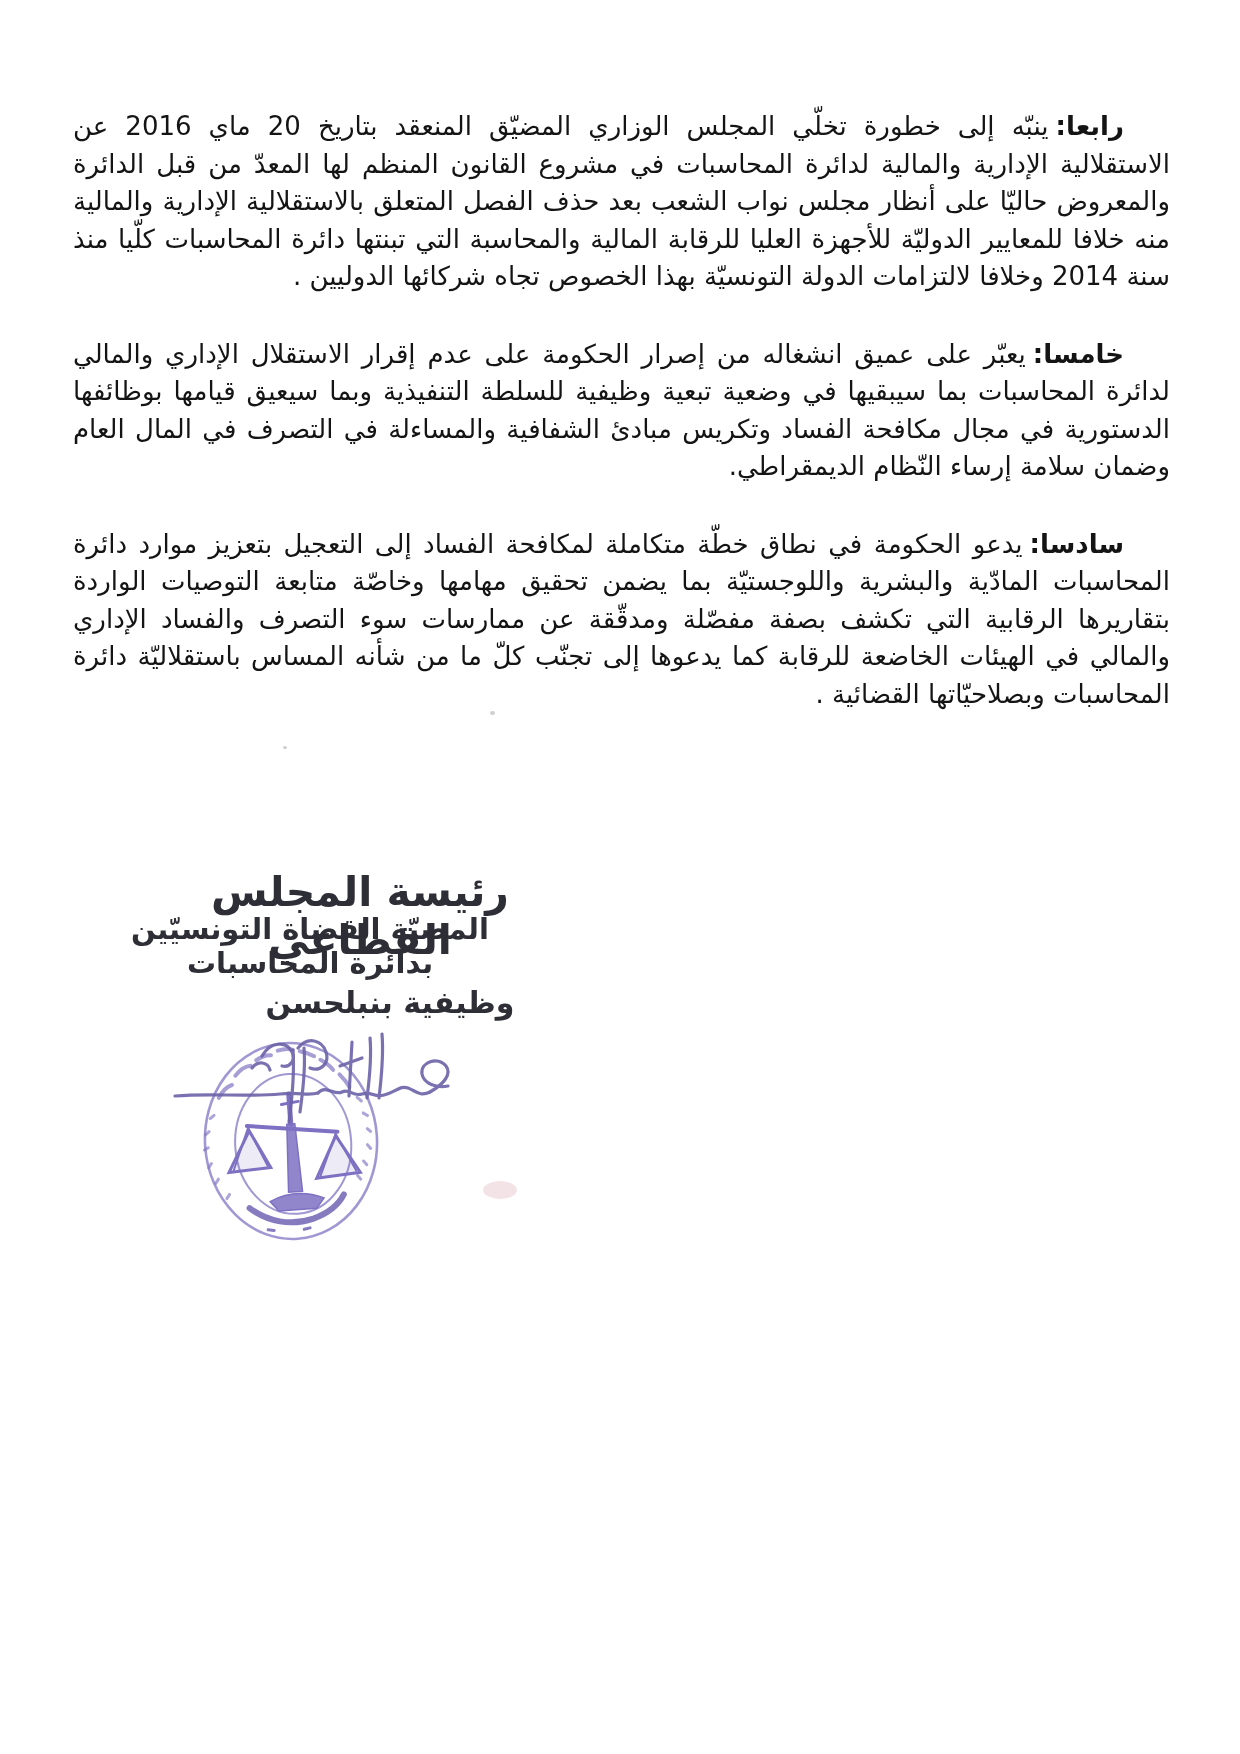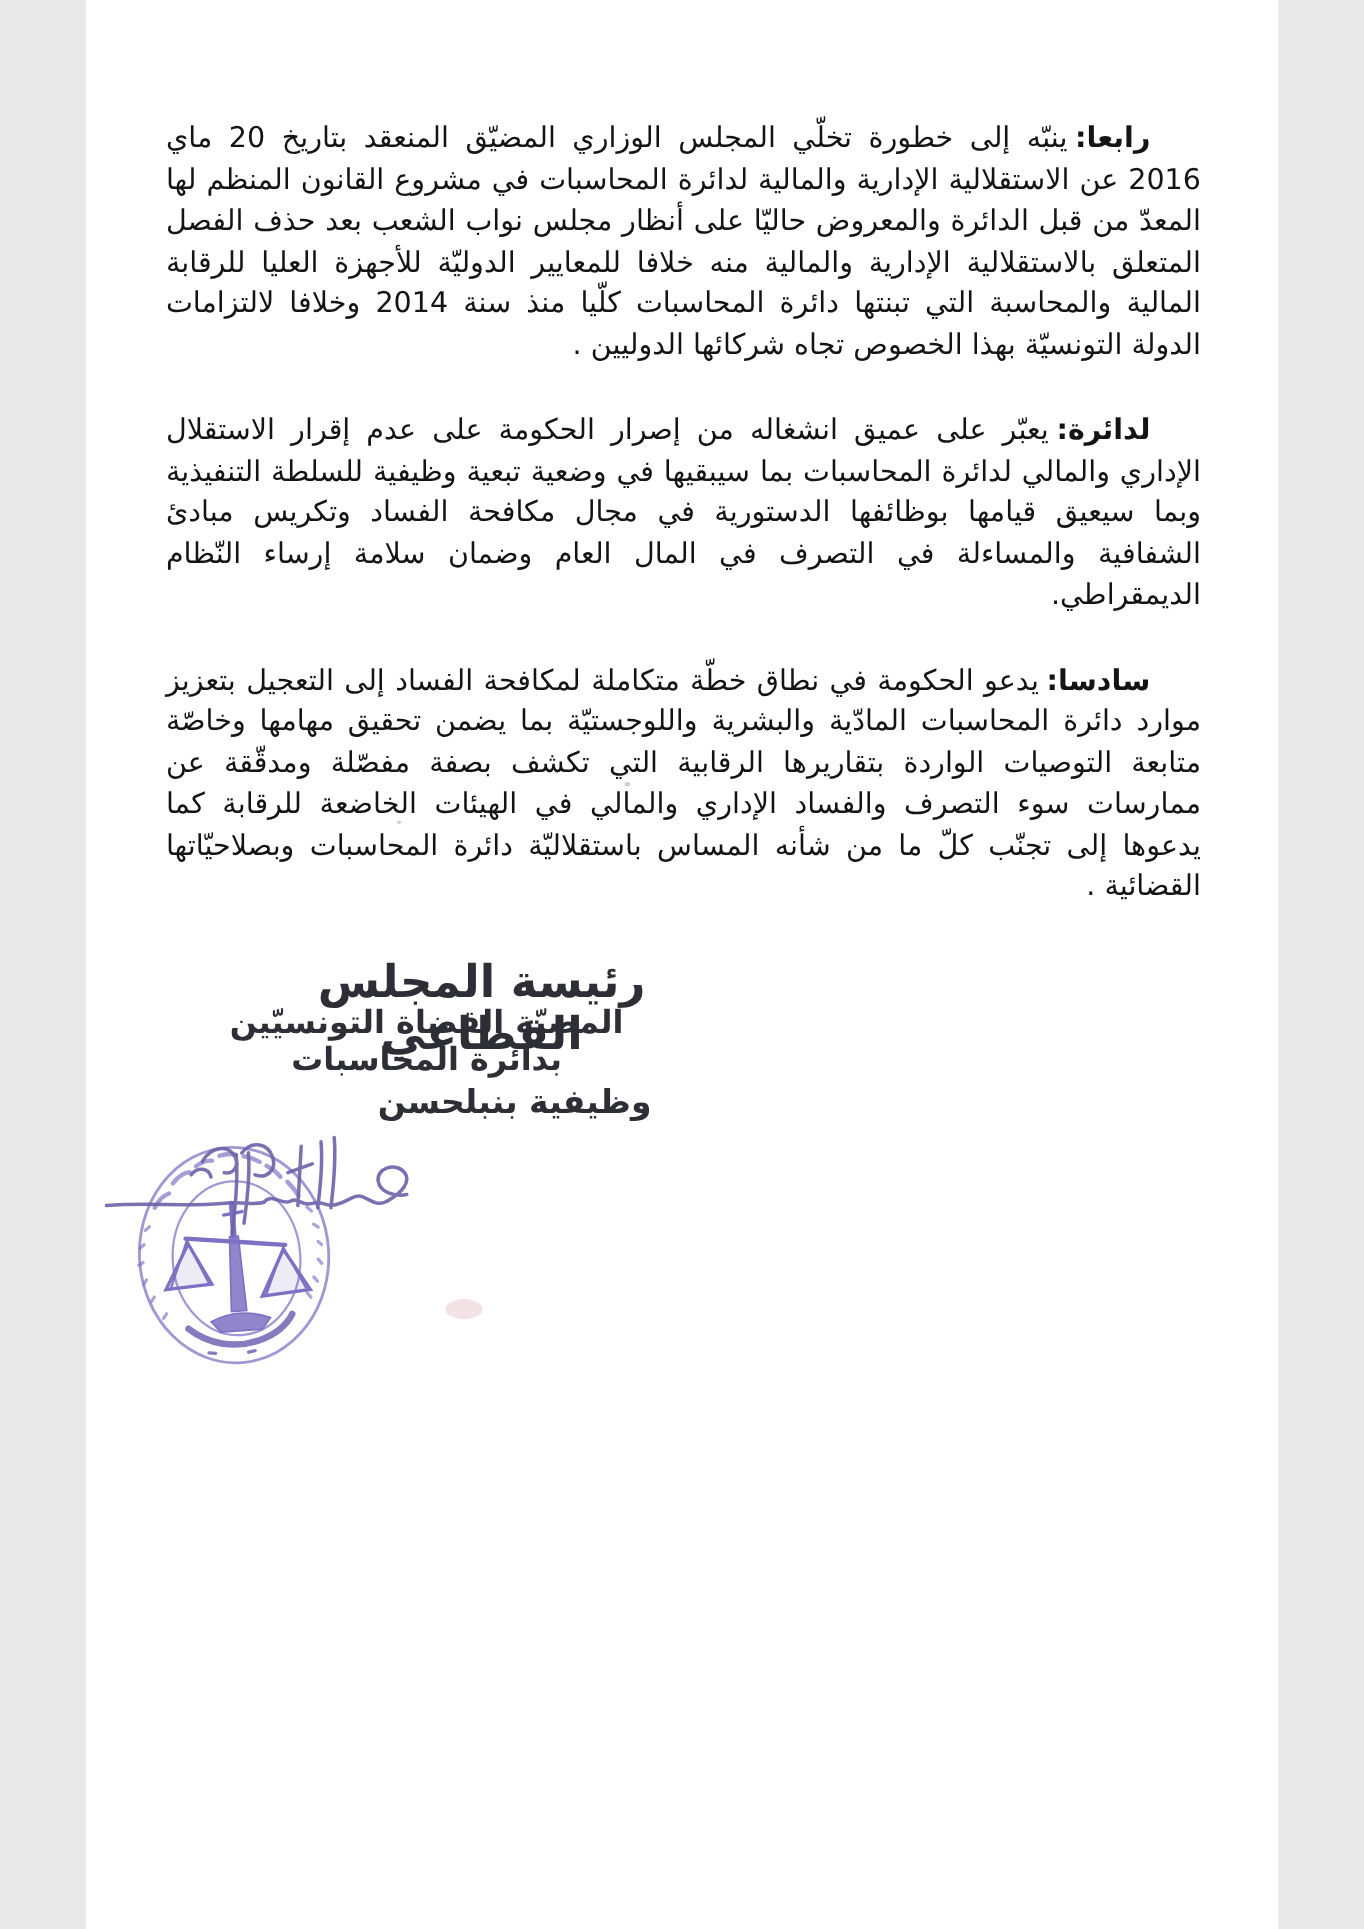--- a/index.html
+++ b/index.html
@@ -1,18 +1,18 @@
 <!DOCTYPE html>
 <html lang="ar" dir="rtl"><head>
 <meta charset="utf-8">
 <style>
   html,body{margin:0;padding:0;background:#e9e9e9;}
   .page{
     position:relative;
-    width:1084px;height:1754px;
+    width:1240px;height:1754px;
     margin:0 auto;
     background:#ffffff;
     overflow:hidden;
     font-family:"DejaVu Sans", sans-serif;
   }
   .body-text{
     position:absolute;
     top:108px;right:70px;left:73px;
     direction:rtl;
     text-align:justify;
@@ -43,21 +43,21 @@
   }
   .speck{position:absolute;border-radius:50%;background:#a7a7ab;opacity:.55;}
 </style>
 </head>
 <body>
 
 <div class="page">
 
   <div class="body-text">
     <p><span class="lead">رابعا:</span><span>ينبّه إلى خطورة تخلّي المجلس الوزاري المضيّق المنعقد بتاريخ 20 ماي 2016 عن الاستقلالية الإدارية والمالية لدائرة المحاسبات في مشروع القانون المنظم لها المعدّ من قبل الدائرة والمعروض حاليّا على أنظار مجلس نواب الشعب بعد حذف الفصل المتعلق بالاستقلالية الإدارية والمالية منه خلافا للمعايير الدوليّة للأجهزة العليا للرقابة المالية والمحاسبة التي تبنتها دائرة المحاسبات كلّيا منذ سنة 2014 وخلافا لالتزامات الدولة التونسيّة بهذا الخصوص تجاه شركائها الدوليين .</span></p>
-    <p><span class="lead">لدائرة:</span><span>يعبّر على عميق انشغاله من إصرار الحكومة على عدم إقرار الاستقلال الإداري والمالي لدائرة المحاسبات بما سيبقيها في وضعية تبعية وظيفية للسلطة التنفيذية وبما سيعيق قيامها بوظائفها الدستورية في مجال مكافحة الفساد وتكريس مبادئ الشفافية والمساءلة في التصرف في المال العام وضمان سلامة إرساء النّظام الديمقراطي.</span></p>
+    <p><span class="lead">خامسا:</span><span>يعبّر على عميق انشغاله من إصرار الحكومة على عدم إقرار الاستقلال الإداري والمالي لدائرة المحاسبات بما سيبقيها في وضعية تبعية وظيفية للسلطة التنفيذية وبما سيعيق قيامها بوظائفها الدستورية في مجال مكافحة الفساد وتكريس مبادئ الشفافية والمساءلة في التصرف في المال العام وضمان سلامة إرساء النّظام الديمقراطي.</span></p>
     <p><span class="lead">سادسا:</span><span>يدعو الحكومة في نطاق خطّة متكاملة لمكافحة الفساد إلى التعجيل بتعزيز موارد دائرة المحاسبات المادّية والبشرية واللوجستيّة بما يضمن تحقيق مهامها وخاصّة متابعة التوصيات الواردة بتقاريرها الرقابية التي تكشف بصفة مفصّلة ومدقّقة عن ممارسات سوء التصرف والفساد الإداري والمالي في الهيئات الخاضعة للرقابة كما يدعوها إلى تجنّب كلّ ما من شأنه المساس باستقلاليّة دائرة المحاسبات وبصلاحيّاتها القضائية .</span></p>
   </div>
 
   <div class="sig-line sig-line-1">رئيسة المجلس القطاعي</div>
   <div class="sig-line sig-line-2">المضيّة القضاة التونسيّين بدائرة المحاسبات</div>
   <div class="sig-line sig-line-3">وظيفية بنبلحسن</div>
 
   <div class="speck" style="left:490px;top:711px;width:5px;height:4px;"></div>
   <div class="speck" style="left:283px;top:746px;width:4px;height:3px;"></div>
 

